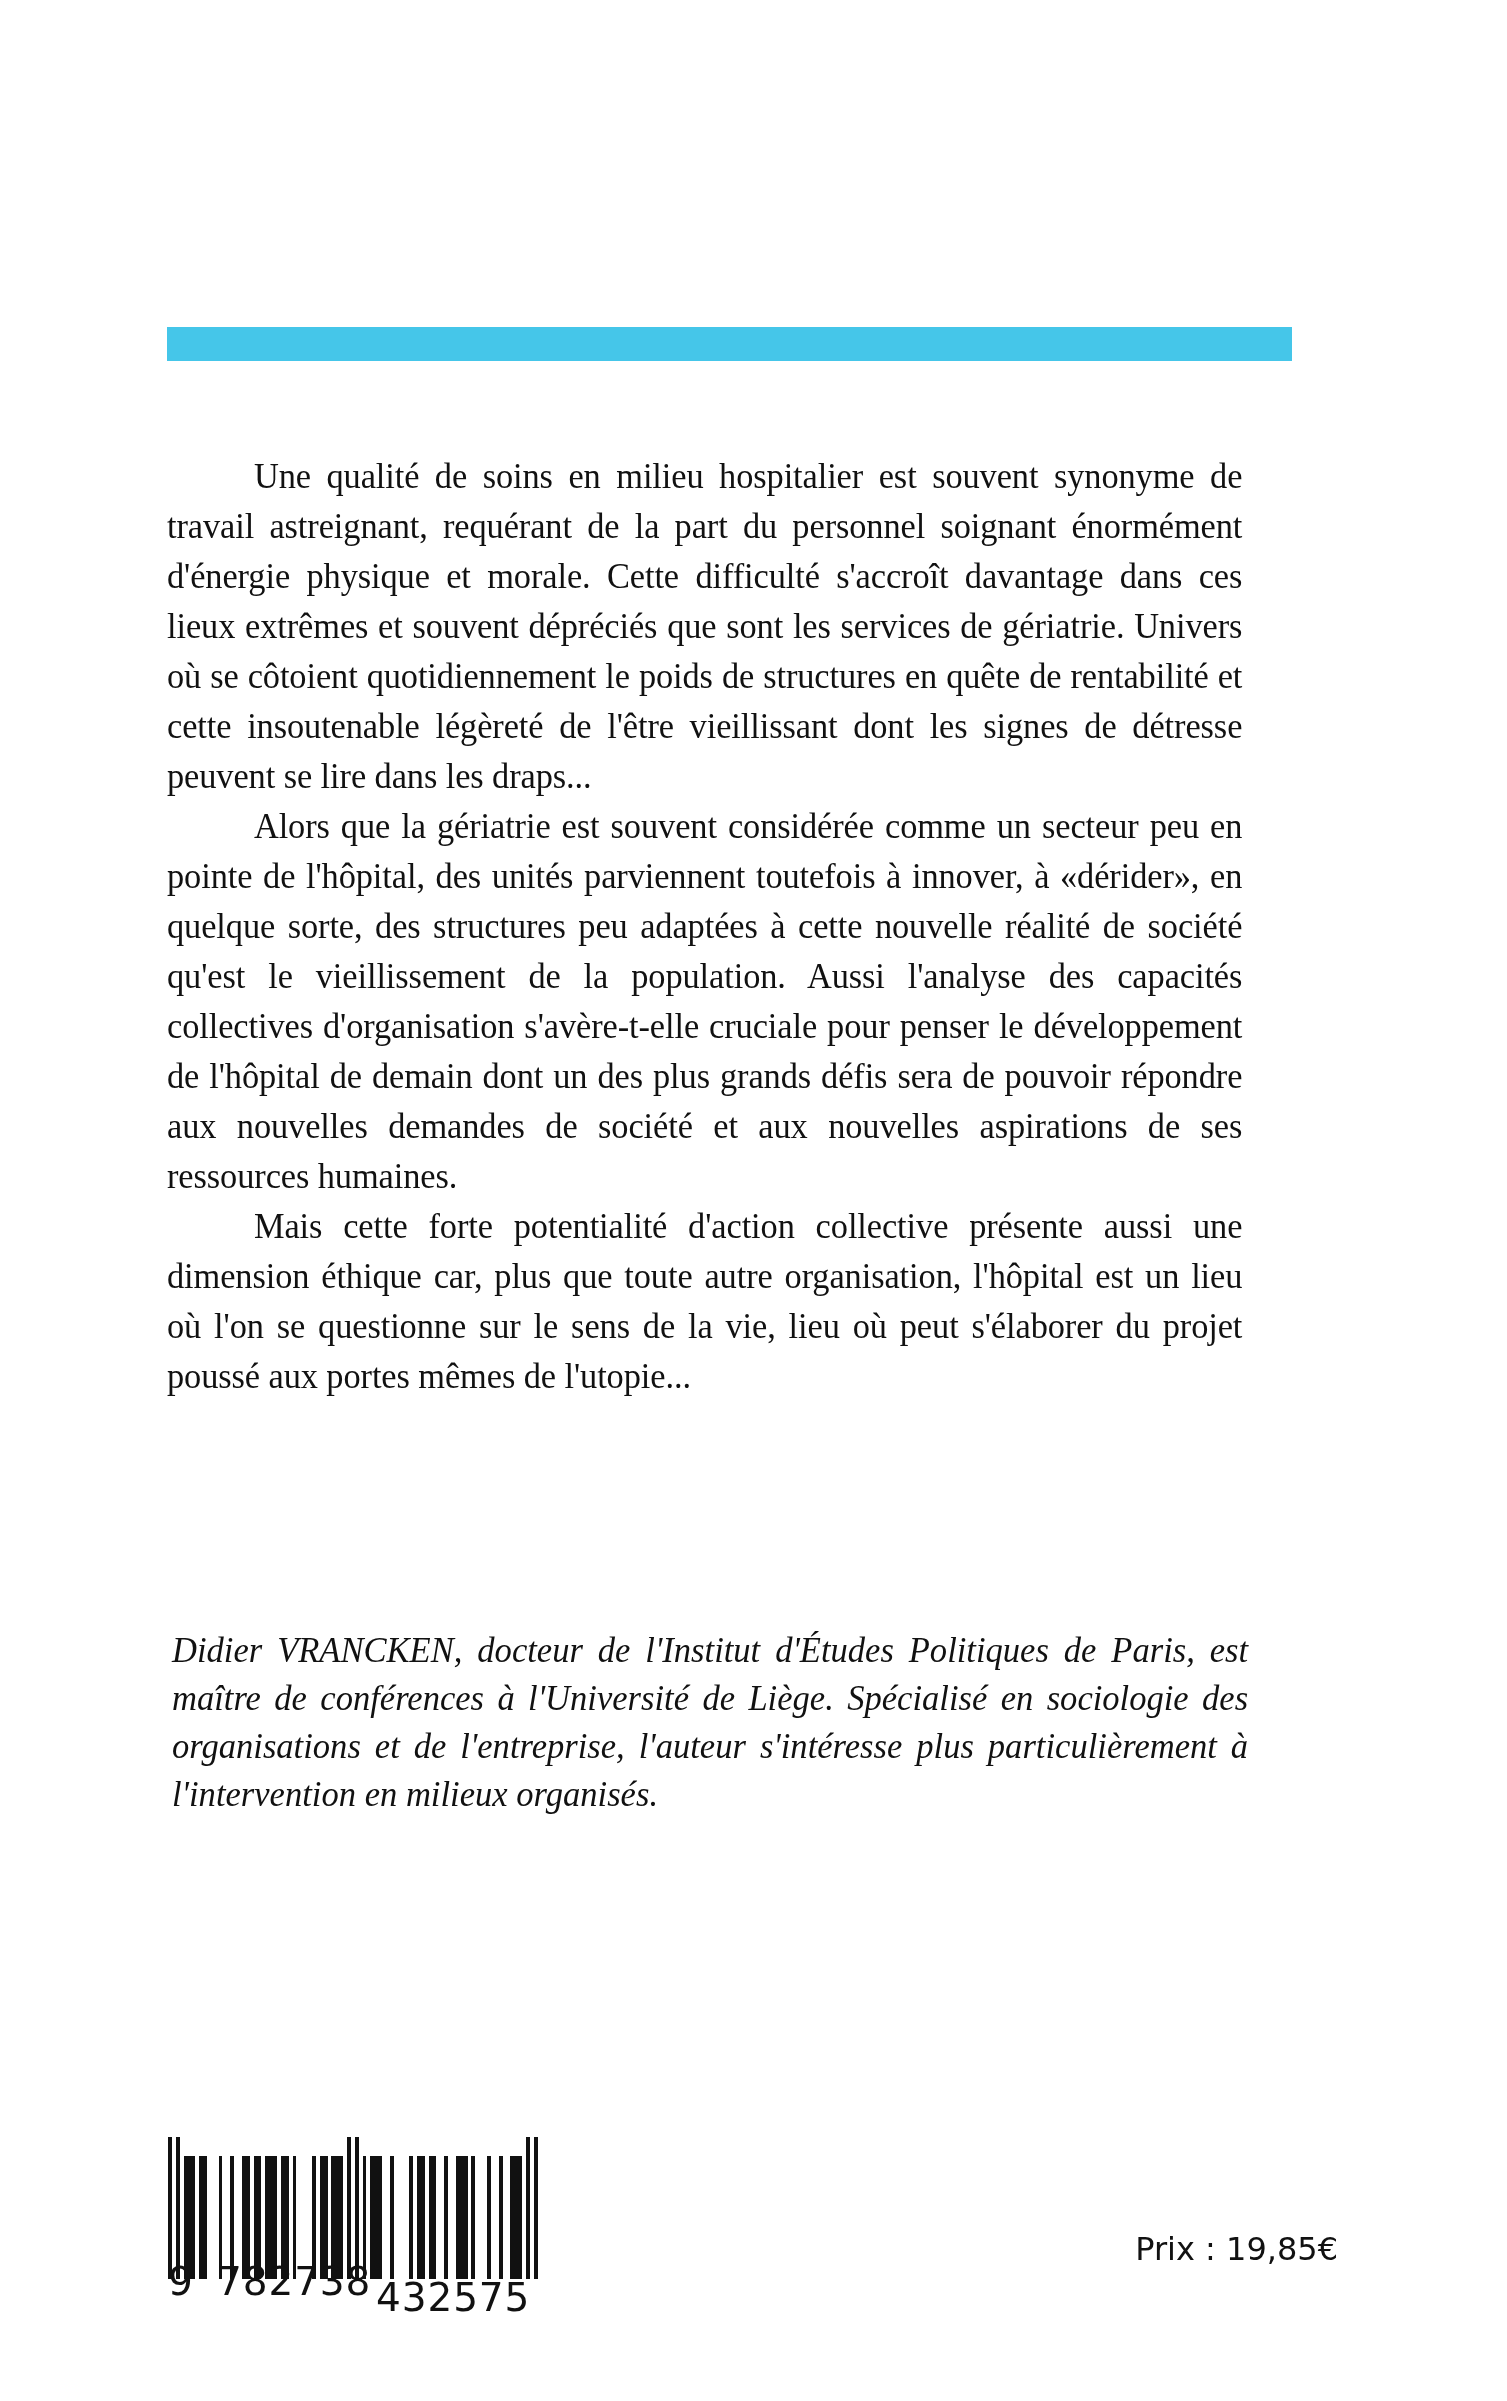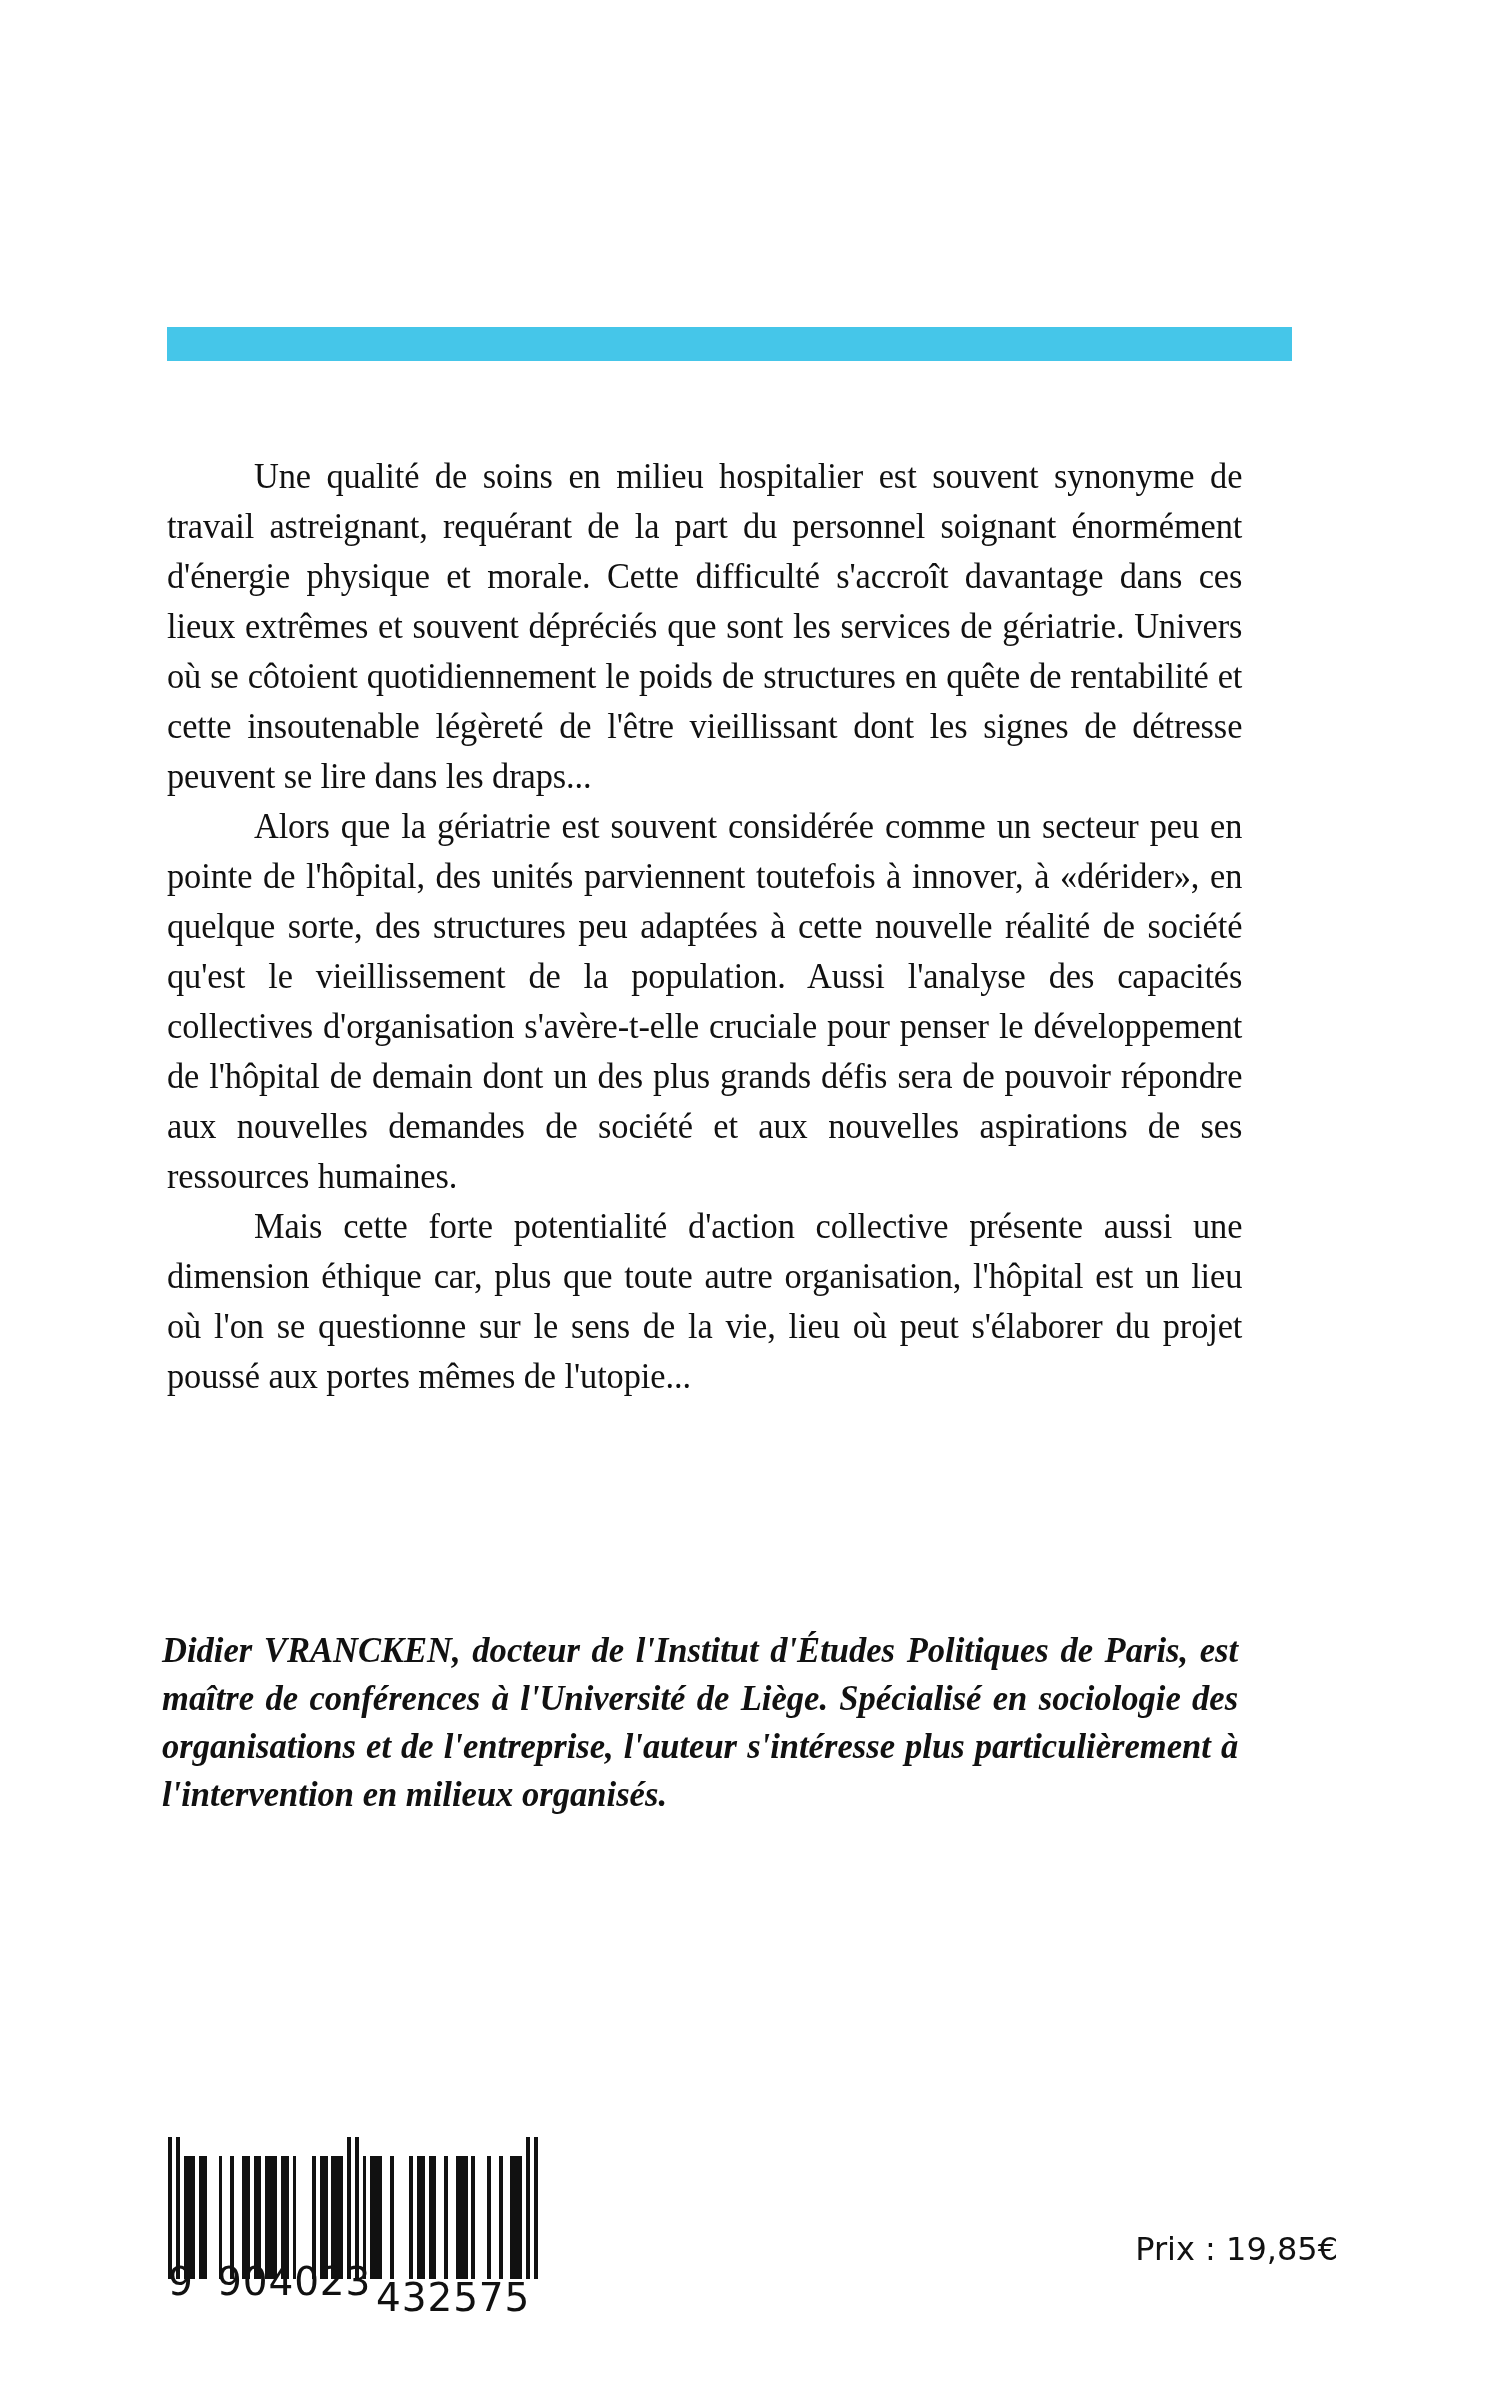--- a/index.html
+++ b/index.html
@@ -76,24 +76,23 @@
     transform-origin: left center;
   }
 
   .blurb p.last-ragged {
     text-align-last: left;
   }
 
   
   .bio {
     position: absolute;
-    left: 162px;
+    left: 172px;
     top: 1626px;
     width: 1121px;
-    font-weight: bold;
   }
 
   .bio p {
     margin: 0;
     font-family: "Liberation Serif", "DejaVu Serif", serif;
     font-style: italic;
     font-size: 36px;
     line-height: 48px;
     text-align: justify;
     text-align-last: left;
@@ -295,21 +294,21 @@
         <span style="width: 3.9px;"></span>
         <span style="width: 3.9px;"></span>
         <span style="width: 3.9px;"></span>
         <span class="gap" style="width: 3.9px;"></span>
         <span class="guard" style="width: 3.9px;"></span>
         <span class="gap" style="width: 3.9px;"></span>
         <span class="guard" style="width: 3.9px;"></span>
       </div>
     <div class="barcode-digits">
       <span class="d-lead">9</span>
-      <span class="d-left">904023</span>
+      <span class="d-left">782738</span>
       <span class="d-right">432575</span>
     </div>
   </div>
 
   <div class="price-line">Prix : 19,85€</div>
 
 </div>
 
 
 </body></html>

